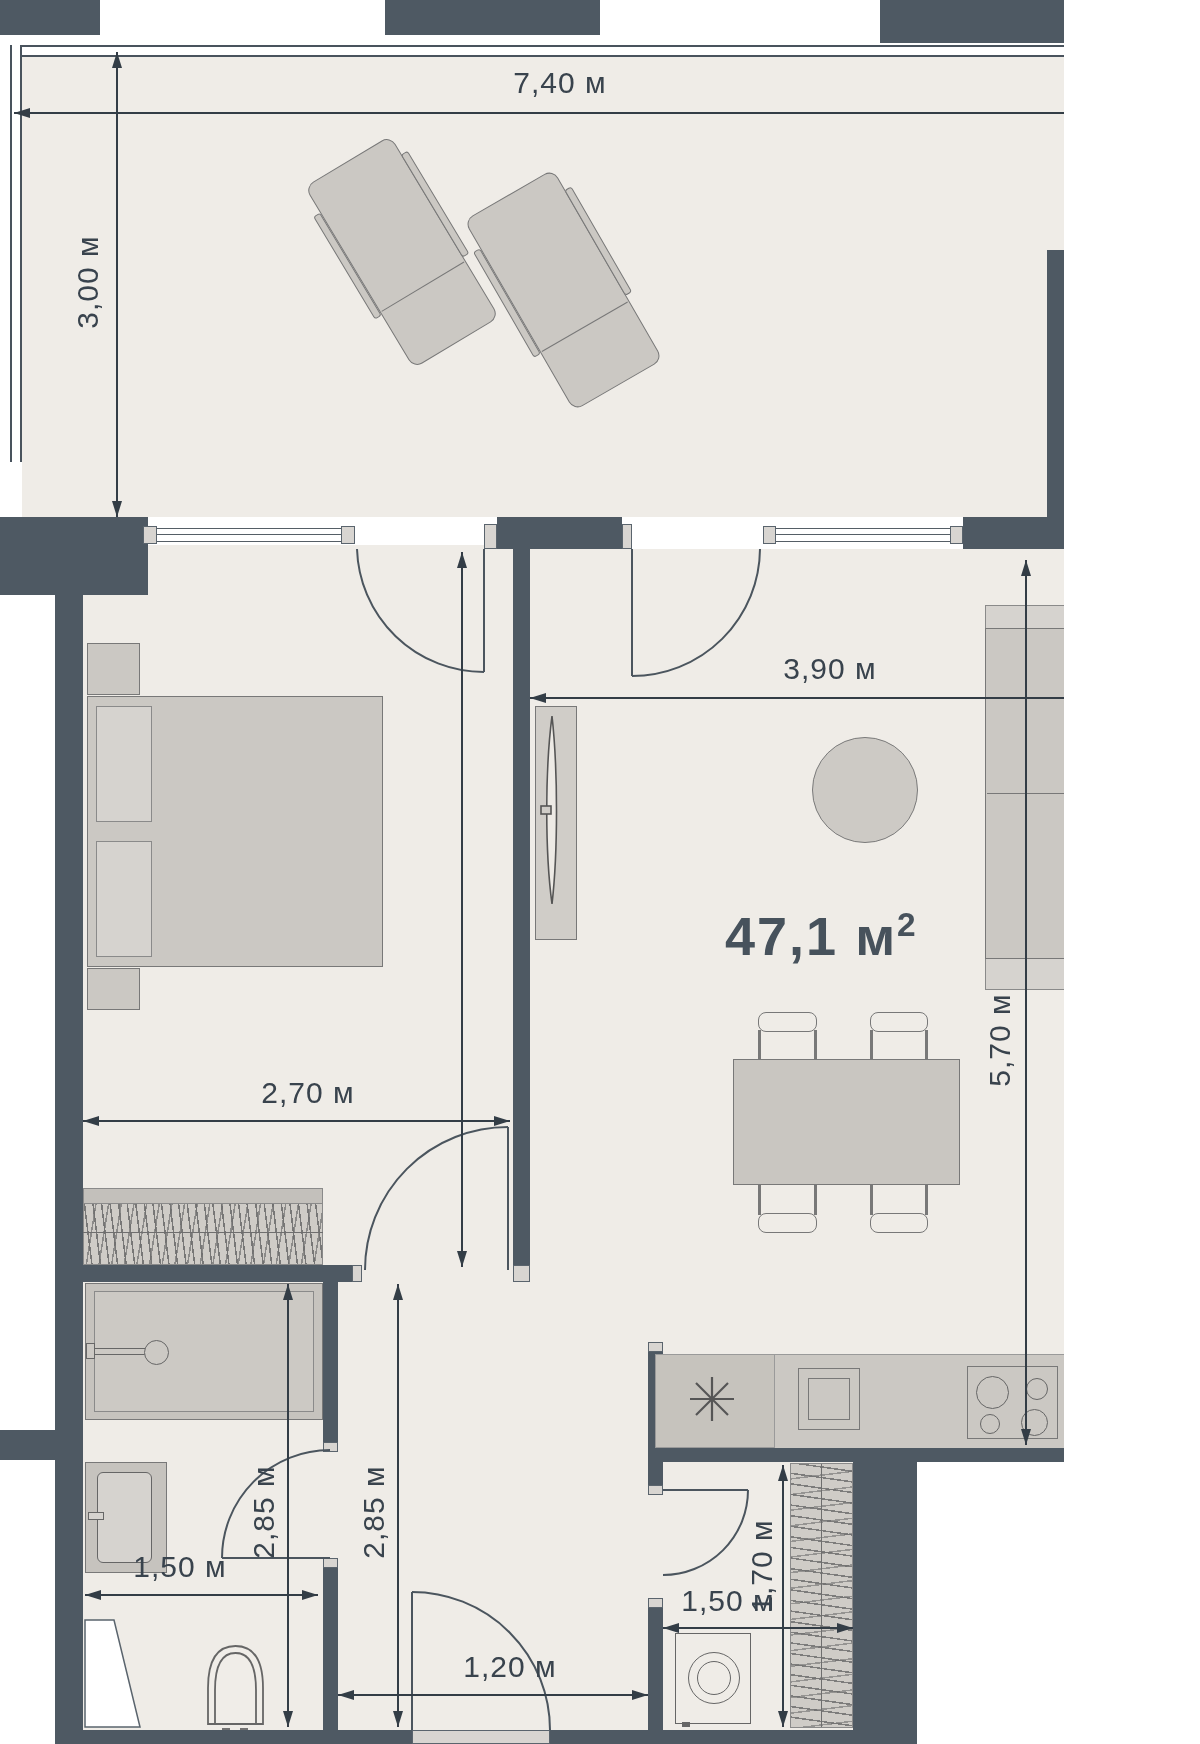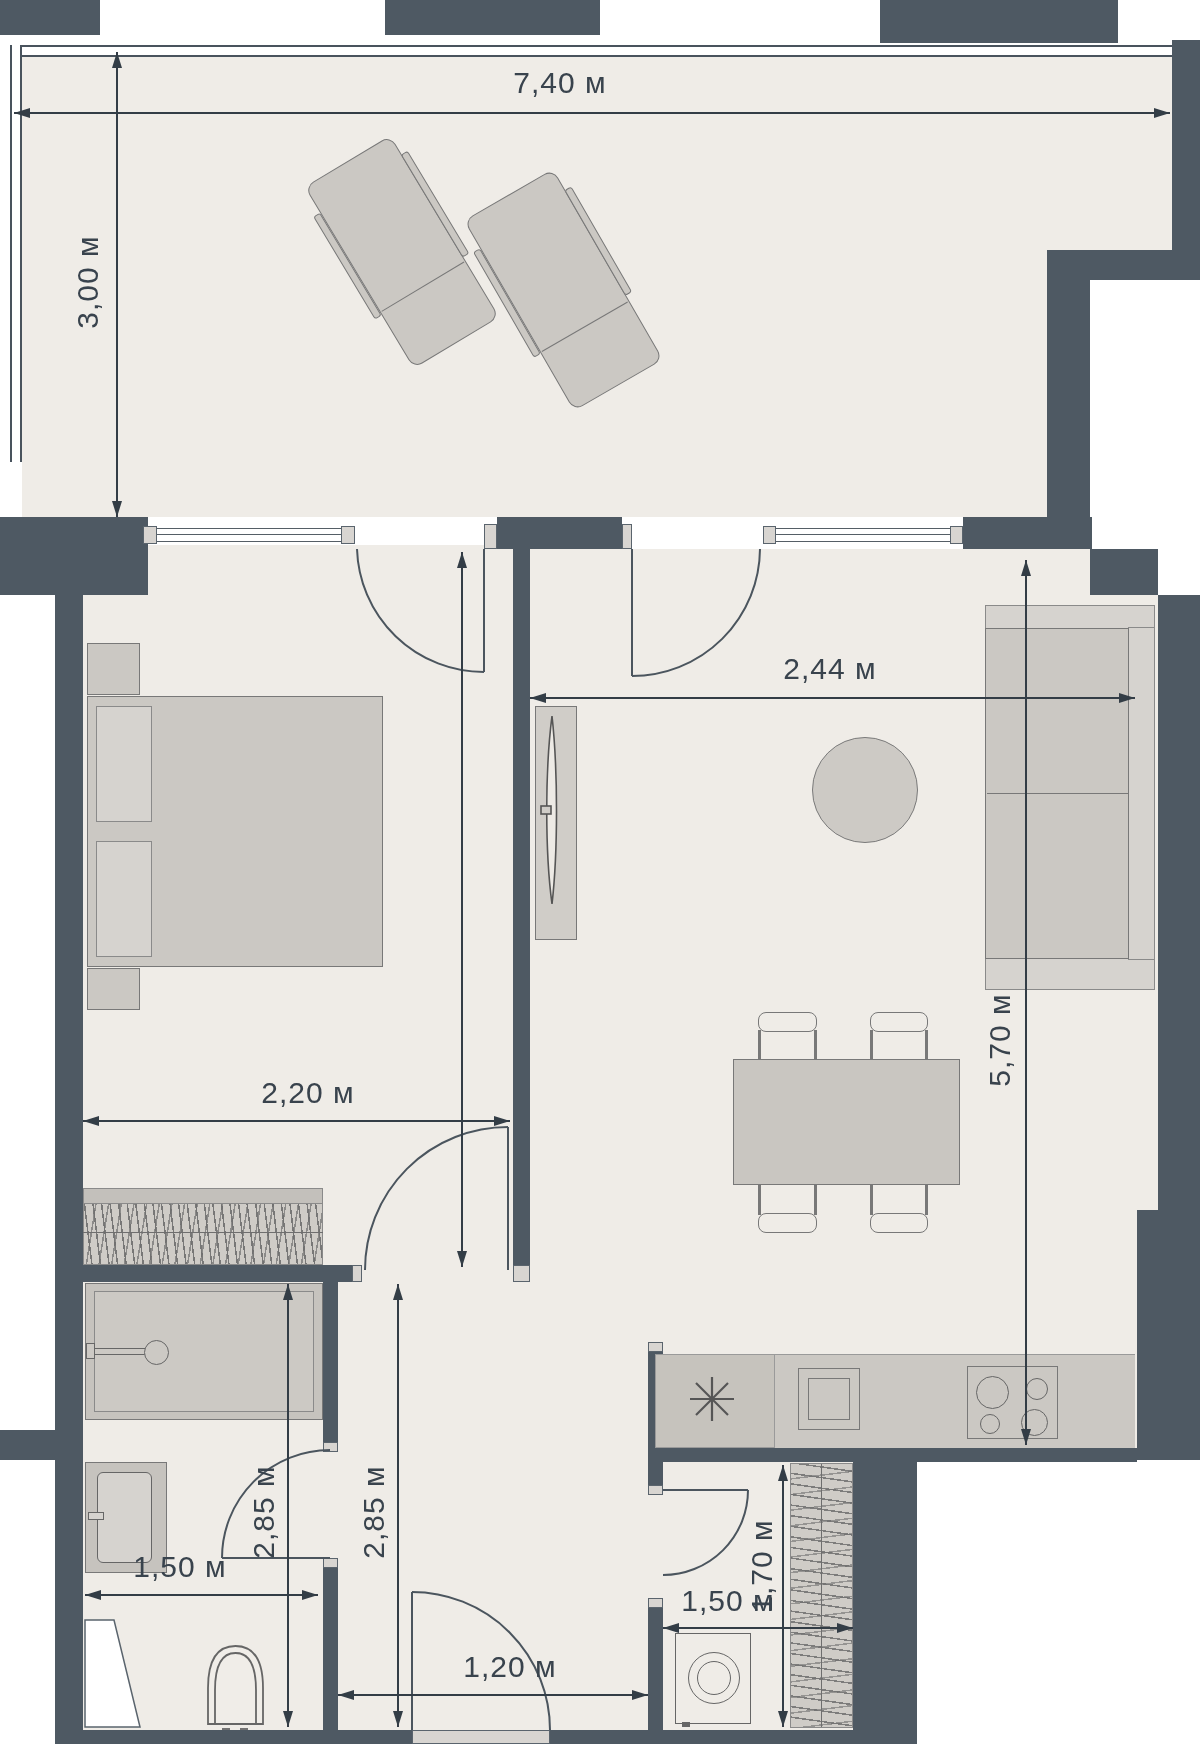--- a/index.html
+++ b/index.html
@@ -1,16 +1,16 @@
 <!DOCTYPE html>
 <html><head>
 <meta charset="utf-8">
 <style>
   html,body{margin:0;padding:0;background:#ffffff;}
-  #plan{position:relative;width:1200px;height:1744px;background:#ffffff;overflow:hidden;
+  #plan{position:relative;width:1064px;height:1744px;background:#ffffff;overflow:hidden;
         font-family:"Liberation Sans","DejaVu Sans",sans-serif;}
   .abs{position:absolute;}
   .floor{position:absolute;background:#EFECE7;}
   .wall{position:absolute;background:#4E5963;}
   .cap{position:absolute;background:#D8D5D1;border:1px solid #5a646d;box-sizing:border-box;}
   .furn{position:absolute;background:#CBC8C3;border:1.5px solid #787878;box-sizing:border-box;}
   .furn-light{position:absolute;background:#D6D3CF;border:1.5px solid #8a8a8a;box-sizing:border-box;}
   .outline-only{position:absolute;background:#EFECE7;border:1.5px solid #787878;box-sizing:border-box;}
   .glz{position:absolute;background:#ffffff;box-sizing:border-box;border:0 solid #49535d;}
   .dline-h{position:absolute;height:0;border-top:2px solid #333D46;}
@@ -249,31 +249,31 @@
   <div class="dim-label" style="left:460px;top:66px;width:200px;">7,40 м</div>
 
   <div class="dline-v" style="left:116px;top:52px;height:465px;"></div>
   <div class="arr up" style="left:112px;top:52px;"></div>
   <div class="arr down" style="left:112px;top:501px;"></div>
   <div class="dim-label rot" style="left:88px;top:282px;">3,00 м</div>
 
   <div class="dline-h" style="left:530px;top:697px;width:605px;"></div>
   <div class="arr left" style="left:530px;top:693px;"></div>
   <div class="arr right" style="left:1119px;top:693px;"></div>
-  <div class="dim-label" style="left:730px;top:652px;width:200px;">2,44 м</div>
+  <div class="dim-label" style="left:730px;top:652px;width:200px;">3,90 м</div>
 
   <div class="dline-v" style="left:1025px;top:560px;height:885px;"></div>
   <div class="arr up" style="left:1021px;top:560px;"></div>
   <div class="arr down" style="left:1021px;top:1429px;"></div>
   <div class="dim-label rot" style="left:1000px;top:1040px;">5,70 м</div>
 
   <div class="dline-h" style="left:83px;top:1120px;width:427px;"></div>
   <div class="arr left" style="left:83px;top:1116px;"></div>
   <div class="arr right" style="left:494px;top:1116px;"></div>
-  <div class="dim-label" style="left:208px;top:1076px;width:200px;">2,20 м</div>
+  <div class="dim-label" style="left:208px;top:1076px;width:200px;">2,70 м</div>
 
   <div class="dline-v" style="left:461px;top:552px;height:715px;"></div>
   <div class="arr up" style="left:457px;top:552px;"></div>
   <div class="arr down" style="left:457px;top:1251px;"></div>
 
   <div class="dline-v" style="left:287px;top:1284px;height:443px;"></div>
   <div class="arr up" style="left:283px;top:1284px;"></div>
   <div class="arr down" style="left:283px;top:1711px;"></div>
   <div class="dim-label rot" style="left:264px;top:1512px;">2,85 м</div>
 
@@ -295,14 +295,17 @@
   <div class="dline-h" style="left:663px;top:1627px;width:190px;"></div>
   <div class="arr left" style="left:663px;top:1623px;"></div>
   <div class="arr right" style="left:837px;top:1623px;"></div>
   <div class="dim-label" style="left:628px;top:1584px;width:200px;">1,50 м</div>
 
   <div class="dline-v" style="left:782px;top:1465px;height:262px;"></div>
   <div class="arr up" style="left:778px;top:1465px;"></div>
   <div class="arr down" style="left:778px;top:1711px;"></div>
   <div class="dim-label rot" style="left:762px;top:1566px;">1,70 м</div>
 
+  <div class="area-label" style="left:725px;top:905px;">
+    <span>47,1</span><span>&nbsp;</span><span>м</span><sup>2</sup>
+  </div>
 
 </div>
 
 </body></html>

